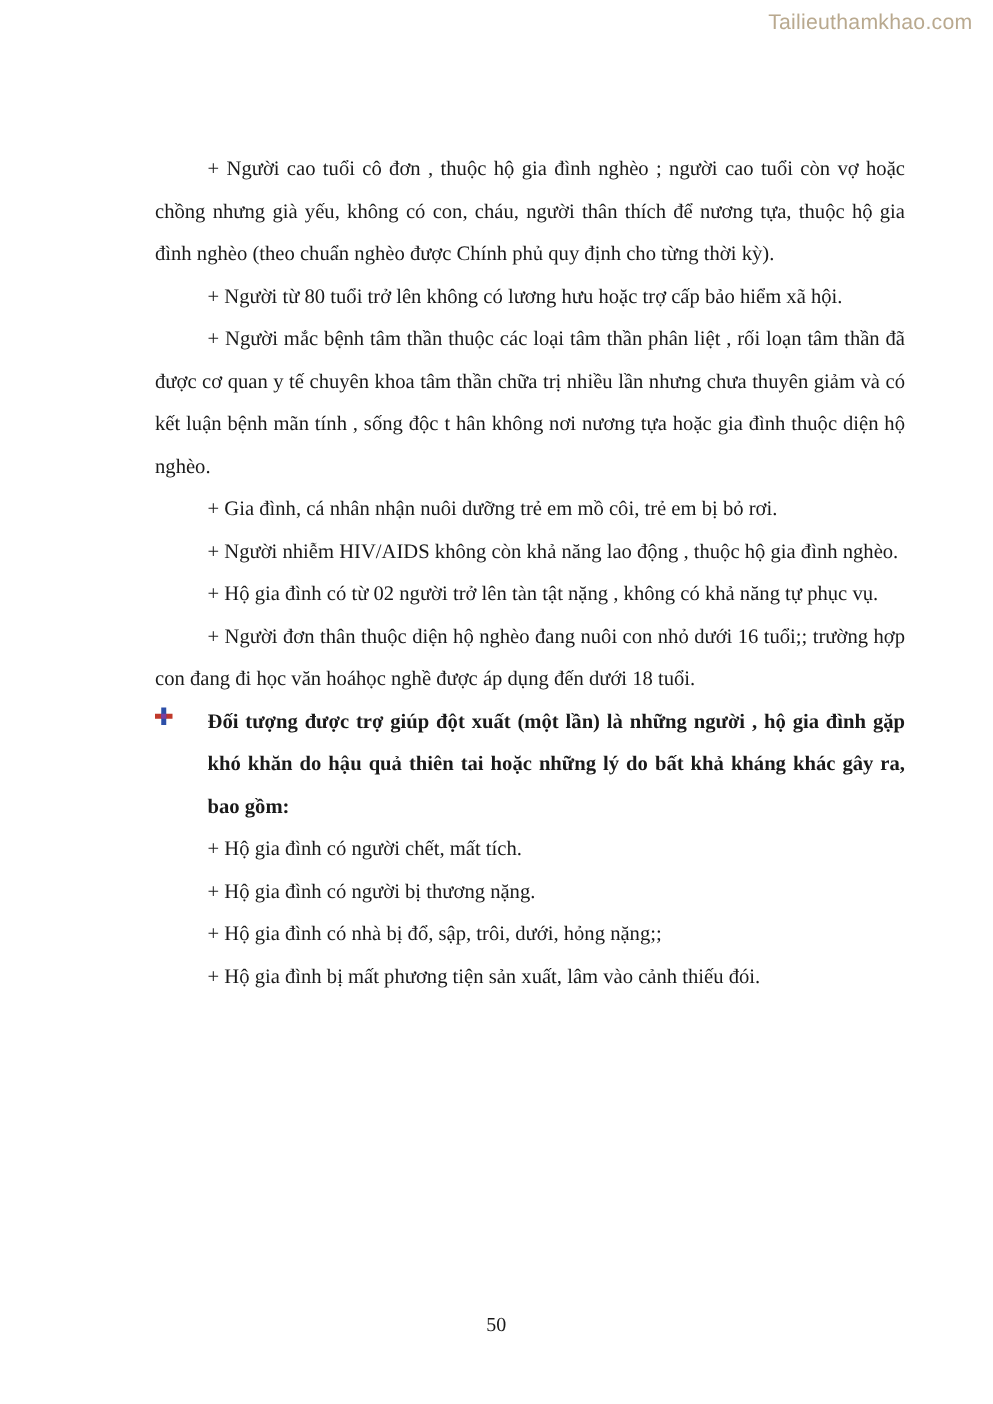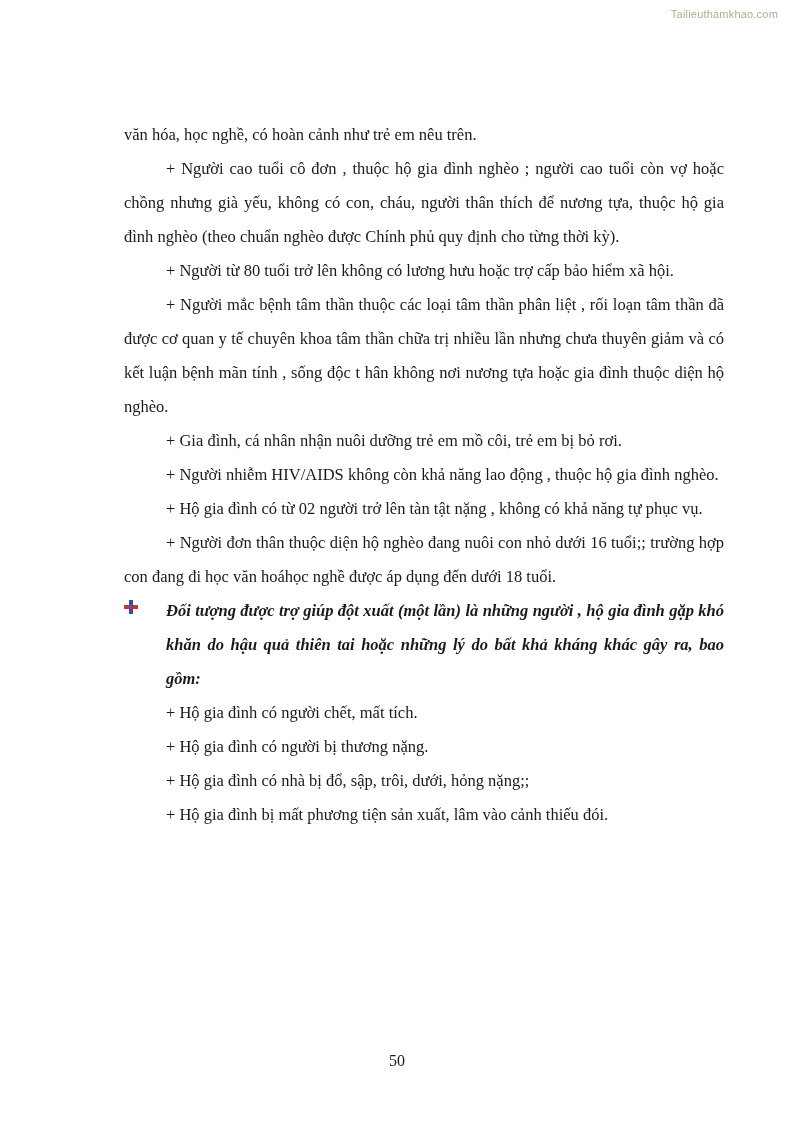--- a/index.html
+++ b/index.html
@@ -19,21 +19,21 @@
     position: relative;
     width: 794px;
     height: 1123px;
     box-sizing: border-box;
   }
   .watermark {
     position: absolute;
     top: 8px;
     right: 16px;
     font-family: "Liberation Sans", sans-serif;
-    font-size: 11px;
+    font-size: 17px;
     color: #b9a98f;
     letter-spacing: 0.2px;
     user-select: none;
   }
   .content {
     position: absolute;
     left: 124px;
     top: 118px;
     width: 600px;
   }
@@ -45,21 +45,20 @@
     text-justify: inter-word;
   }
   p.indent {
     text-indent: 42px;
   }
   p.noindent {
     text-indent: 0;
   }
   .bullet-para {
     position: relative;
-    font-style: italic;
     font-weight: bold;
     text-indent: 0;
     padding-left: 42px;
     text-align: justify;
   }
   .bullet-mark {
     position: absolute;
     left: 0px;
     top: 6px;
     width: 14px;
@@ -101,21 +100,20 @@
 </style>
 </head>
 <body>
 
 <div class="page">
 
   <div class="watermark">Tailieuthamkhao.com</div>
 
   <div class="content">
 
-    <p class="noindent">văn hóa, học nghề, có hoàn cảnh như trẻ em nêu trên.</p>
     <p class="indent">+ Người cao tuổi cô đơn , thuộc hộ gia đình nghèo ; người cao tuổi còn vợ hoặc chồng nhưng già yếu, không có con, cháu, người thân thích để nương tựa, thuộc hộ gia đình nghèo (theo chuẩn nghèo được Chính phủ quy định cho từng thời kỳ).</p>
     <p class="indent">+ Người từ 80 tuổi trở lên không có lương hưu hoặc trợ cấp bảo hiểm xã hội.</p>
     <p class="indent">+ Người mắc bệnh tâm thần thuộc các loại tâm thần phân liệt  , rối loạn tâm thần đã được cơ quan y tế chuyên khoa tâm thần chữa trị nhiều lần nhưng chưa thuyên giảm và có kết luận bệnh mãn tính    , sống độc t hân không nơi nương tựa hoặc gia đình thuộc diện hộ nghèo.</p>
     <p class="indent">+ Gia đình, cá nhân nhận nuôi dưỡng trẻ em mồ côi, trẻ em bị bỏ rơi.</p>
     <p class="indent">+ Người nhiễm HIV/AIDS không còn khả năng lao động , thuộc hộ gia đình nghèo.</p>
     <p class="indent">+ Hộ gia đình có từ 02 người trở lên tàn tật nặng , không có khả năng tự phục vụ.</p>
     <p class="indent">+ Người đơn thân thuộc diện hộ nghèo đang nuôi con nhỏ dưới 16 tuổi;; trường hợp con đang đi học văn hoáhọc nghề được áp dụng đến dưới 18 tuổi.</p>
 
     <p class="bullet-para">
       <span class="bullet-mark">

